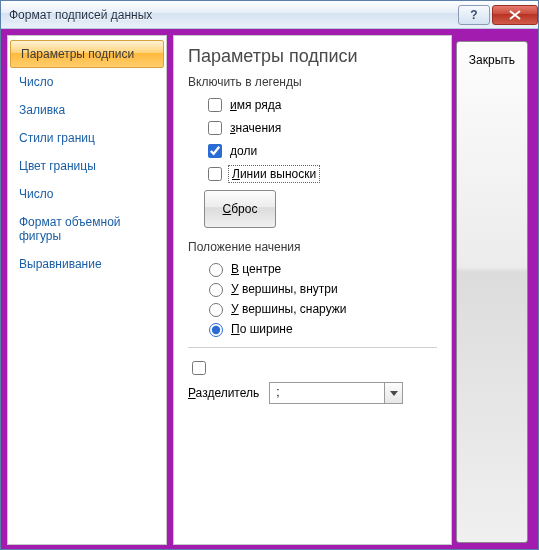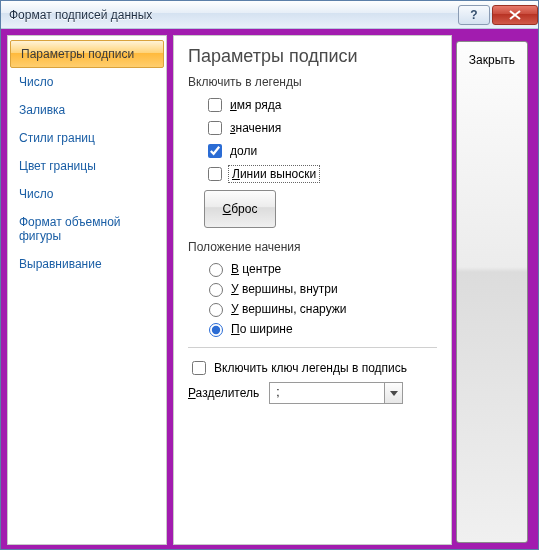--- a/index.html
+++ b/index.html
@@ -101,21 +101,20 @@
         </div>
         <div class="row indent">
           <input type="radio" name="pos" class="rad" checked="" style="">
           <span><span class="u">П</span>о ширине</span>
         </div>
 
         <div class="hr"></div>
 
         <div class="row">
           <input type="checkbox" class="chk" style="">
-          <span>Включить ключ легенды в подпись</span>
         </div>
 
         <div class="sep-row">
           <span><span class="u">Р</span>азделитель</span>
           <div class="combo">
             <div class="combo-val">;</div>
             <div class="combo-btn">
               <svg viewBox="0 0 8 5">
                   <path d="M0 0 L8 0 L4 5 Z" fill="#4a4a4a"></path>
                 </svg>

